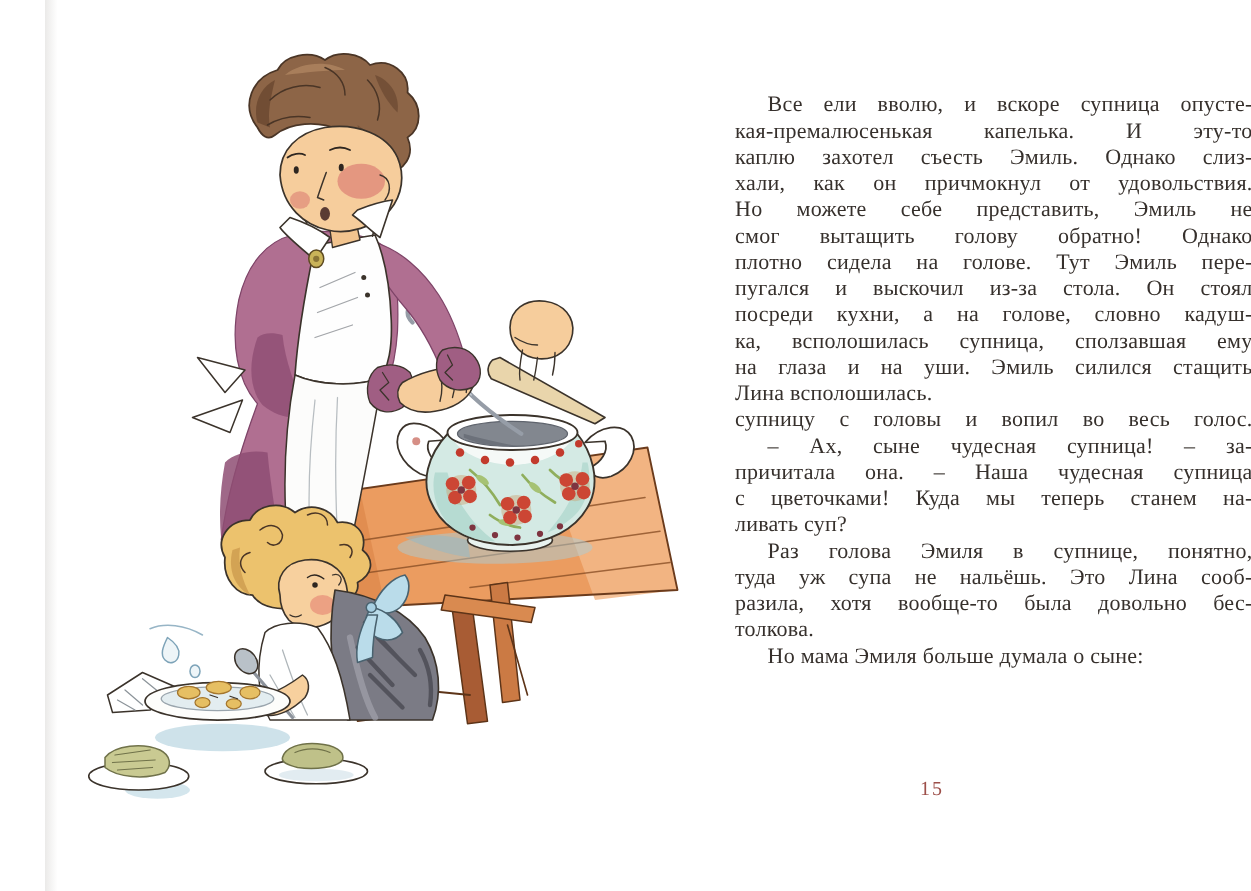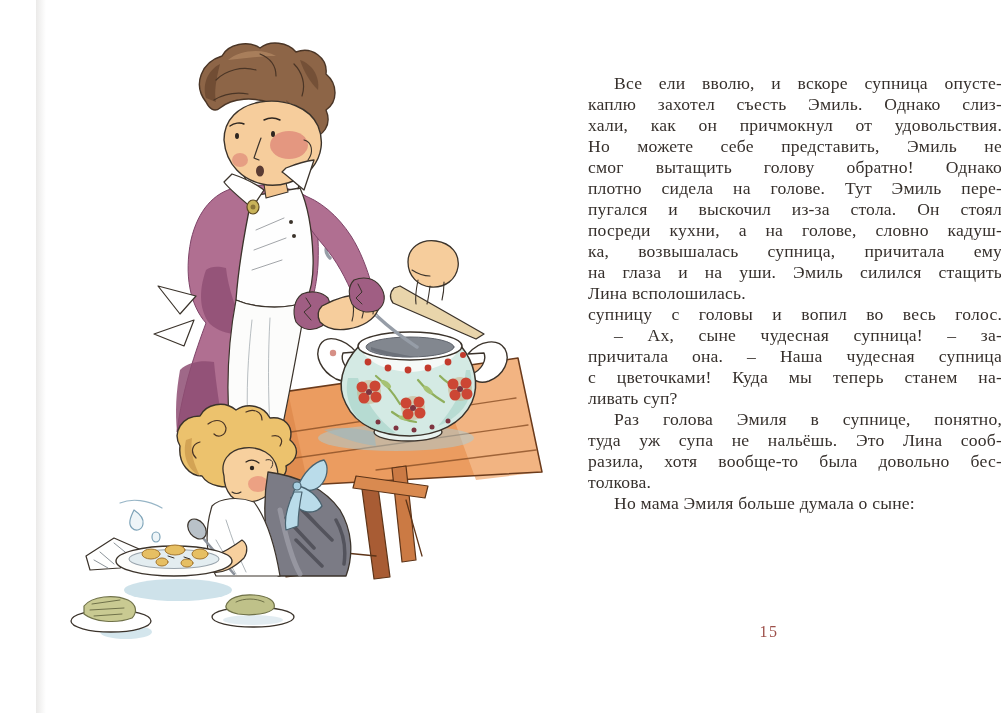--- a/index.html
+++ b/index.html
@@ -5,21 +5,21 @@
   html,body{margin:0;padding:0;}
   body{width:1001px;height:713px;background:#ffffff;font-family:"Liberation Serif","DejaVu Serif",serif;}
   .page{position:relative;width:1001px;height:713px;background:#ffffff;overflow:hidden;margin-left:36px;}
   .illus{position:absolute;left:20px;top:40px;width:500px;height:610px;}
   .textcol{position:absolute;left:552px;top:73px;width:414px;color:#36302c;
            font-size:17.6px;line-height:21px;letter-spacing:.2px;}
   .para{margin:0;}
   .line{text-align:justify;text-align-last:justify;}
   .line.last{text-align-last:left;}
   .line.ind{text-indent:26px;}
-  .pagenum{position:absolute;left:700px;top:623px;width:66px;text-align:center;
+  .pagenum{position:absolute;left:700px;top:623px;width:66px;
            font-size:16px;letter-spacing:1.5px;color:#9d4f49;}
   
   .edge-l{position:absolute;left:0;top:0;width:10px;height:713px;
           background:linear-gradient(90deg,rgba(210,208,205,.45),rgba(255,255,255,0));}
   .edge-r{position:absolute;right:0;top:0;width:8px;height:713px;
           background:linear-gradient(270deg,rgba(215,213,210,.4),rgba(255,255,255,0));}
 </style>
 </head>
 <body>
 
@@ -260,28 +260,29 @@
         <ellipse cx="197" cy="580" rx="30" ry="5" fill="#cfe0e8" opacity=".6"></ellipse>
         <path d="M170,566 C172,558 184,554 198,555 C212,556 220,561 218,568 C214,574 196,576 182,574 C174,572 169,570 170,566 Z" fill="#bfc189" stroke="#6f7148" stroke-width="1.2"></path>
         <path d="M180,562 C188,558 200,558 208,562" stroke="#6f7148" stroke-width="1" fill="none"></path>
       </g>
     </g>
   </svg>
 
   <div class="textcol" style="color: rgb(54, 48, 44);">
       <div class="para">
         <div class="line ind">Все ели вволю, и вскоре супница опусте-</div>
+        <div class="line">кая-премалюсенькая капелька. И эту-то</div>
         <div class="line">каплю захотел съесть Эмиль. Однако слиз-</div>
         <div class="line">хали, как он причмокнул от удовольствия.</div>
         <div class="line">Но можете себе представить, Эмиль не</div>
         <div class="line">смог вытащить голову обратно! Однако</div>
         <div class="line">плотно сидела на голове. Тут Эмиль пере-</div>
         <div class="line">пугался и выскочил из-за стола. Он стоял</div>
         <div class="line">посреди кухни, а на голове, словно кадуш-</div>
-        <div class="line">ка, возвышалась супница, причитала ему</div>
+        <div class="line">ка, всполошилась супница, сползавшая ему</div>
         <div class="line">на глаза и на уши. Эмиль силился стащить</div>
         <div class="line last">Лина всполошилась.</div>
         <div class="line">супницу с головы и вопил во весь голос.</div>
       </div>
       <div class="para">
         <div class="line ind">– Ах, сыне чудесная супница! – за-</div>
         <div class="line">причитала она. – Наша чудесная супница</div>
         <div class="line">с цветочками! Куда мы теперь станем на-</div>
         <div class="line last">ливать суп?</div>
       </div>

